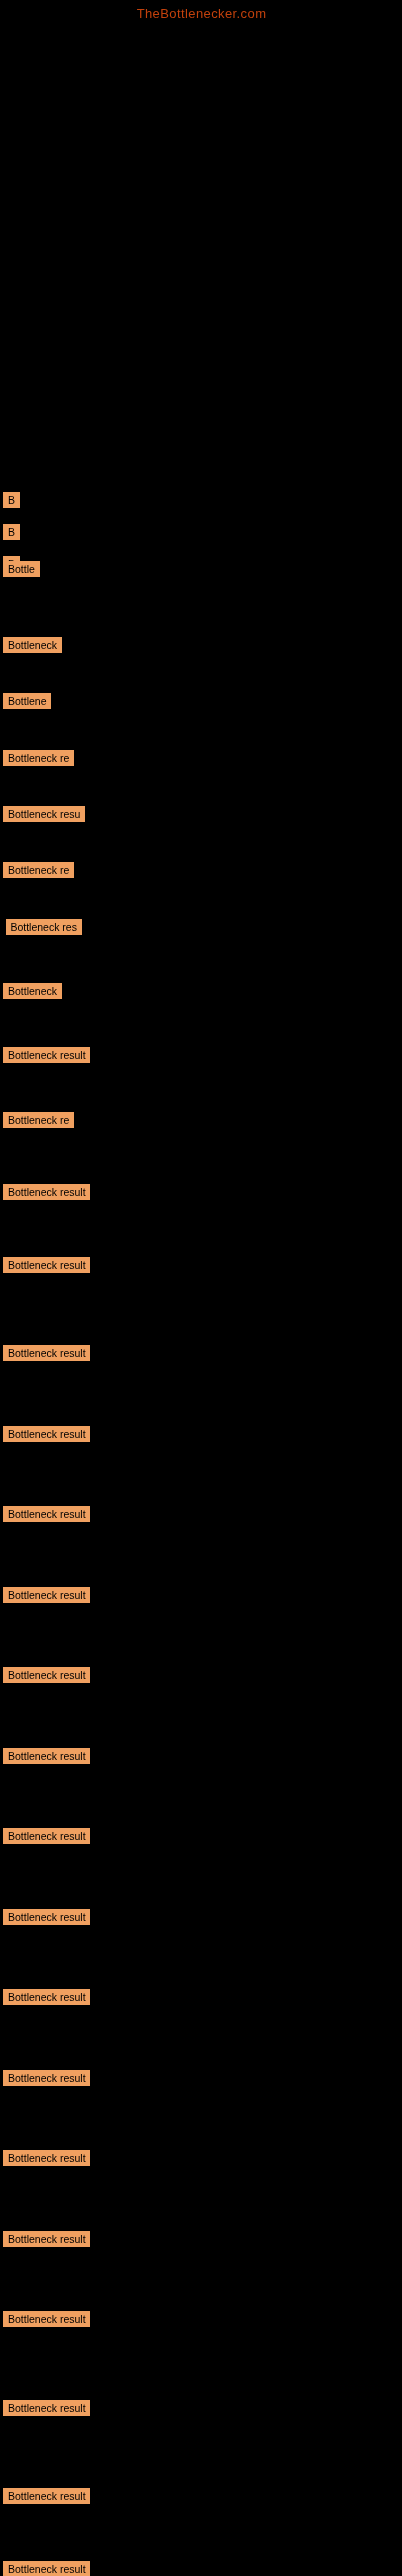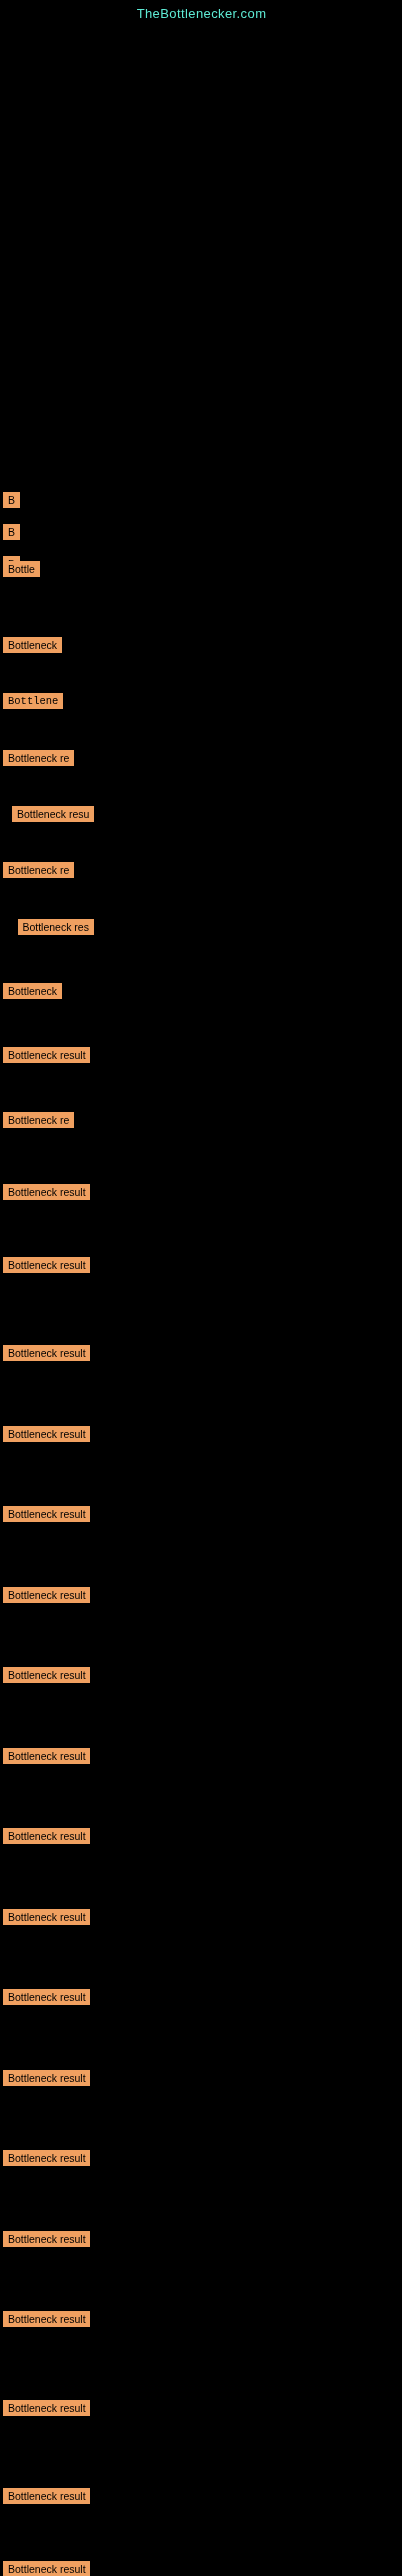--- a/index.html
+++ b/index.html
@@ -8,21 +8,21 @@
       box-sizing: border-box;
     }
     body {
       background-color: #000000;
       width: 403px;
       min-height: 2576px;
       font-family: Arial, sans-serif;
       position: relative;
     }
     .site-title {
-      color: #5eead4;
+      color: #c2410c;
       font-size: 13px;
       text-align: center;
       padding-top: 6.4px;
       padding-bottom: 3.2px;
       letter-spacing: 0.4px;
     }
     .result-item {
       background-color: #f0a060;
       color: #000;
       font-size: 10.5px;
@@ -37,25 +37,25 @@
 <body>
 
 <div class="site-title">TheBottlenecker.com</div>
 
 <div id="results-container" style="position:relative; width:100%; height:2560px;">
 <div style="position: absolute; top: 467px; left: 1.6px;"><span class="result-item">B</span></div>
     <div style="position: absolute; top: 499px; left: 1.6px;"><span class="result-item">B</span></div>
     <div style="position: absolute; top: 531px; left: 1.6px;"><span class="result-item">B</span></div>
     <div style="position: absolute; top: 536px; left: 1.6px;"><span class="result-item">Bottle</span></div>
     <div style="position: absolute; top: 612px; left: 1.6px;"><span class="result-item">Bottleneck</span></div>
-    <div style="position: absolute; top: 668px; left: 1.6px; font-family: Liberation Mono, monospace;"><span class="result-item">Bottlene</span></div>
+    <div style="position: absolute; top: 668px; left: 1.6px;"><span class="result-item">Bottlene</span></div>
     <div style="position: absolute; top: 725px; left: 1.6px;"><span class="result-item">Bottleneck re</span></div>
-    <div style="position: absolute; top: 781px; left: 1.6px; margin-left: 9px;"><span class="result-item">Bottleneck resu</span></div>
+    <div style="position: absolute; top: 781px; left: 1.6px;"><span class="result-item">Bottleneck resu</span></div>
     <div style="position: absolute; top: 837px; left: 1.6px;"><span class="result-item">Bottleneck re</span></div>
-    <div style="position: absolute; top: 894px; left: 16px; text-decoration: underline;"><span class="result-item">Bottleneck res</span></div>
+    <div style="position: absolute; top: 894px; left: 4px; text-decoration: underline;"><span class="result-item">Bottleneck res</span></div>
     <div style="position: absolute; top: 958px; left: 1.6px;"><span class="result-item">Bottleneck</span></div>
     <div style="position: absolute; top: 1022px; left: 1.6px;"><span class="result-item">Bottleneck result</span></div>
     <div style="position: absolute; top: 1087px; left: 1.6px;"><span class="result-item">Bottleneck re</span></div>
     <div style="position: absolute; top: 1159px; left: 1.6px;"><span class="result-item">Bottleneck result</span></div>
     <div style="position: absolute; top: 1232px; left: 1.6px;"><span class="result-item">Bottleneck result</span></div>
     <div style="position: absolute; top: 1320px; left: 1.6px;"><span class="result-item">Bottleneck result</span></div>
     <div style="position: absolute; top: 1401px; left: 1.6px;"><span class="result-item">Bottleneck result</span></div>
     <div style="position: absolute; top: 1481px; left: 1.6px;"><span class="result-item">Bottleneck result</span></div>
     <div style="position: absolute; top: 1562px; left: 1.6px;"><span class="result-item">Bottleneck result</span></div>
     <div style="position: absolute; top: 1642px; left: 1.6px;"><span class="result-item">Bottleneck result</span></div>

